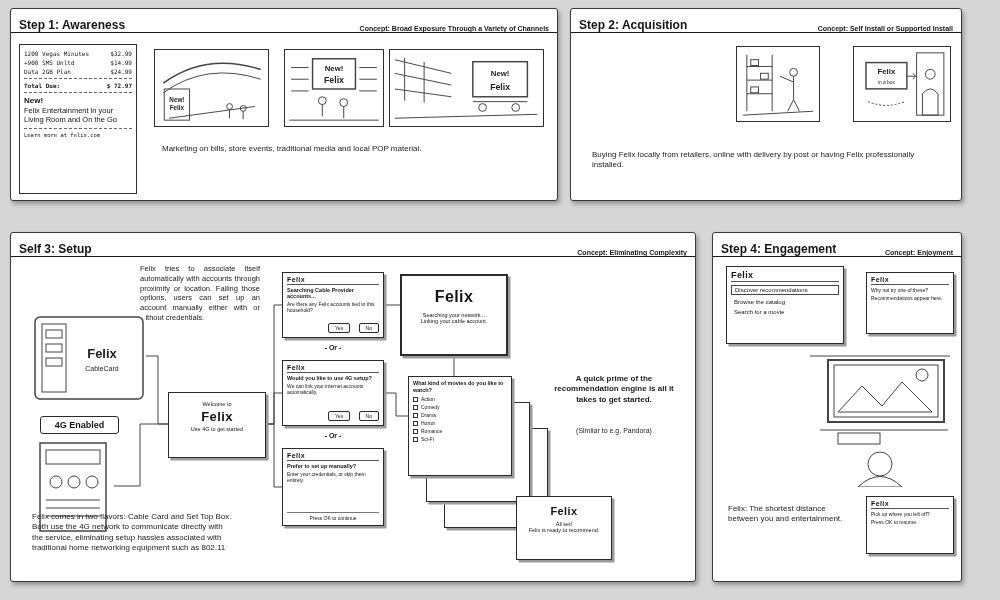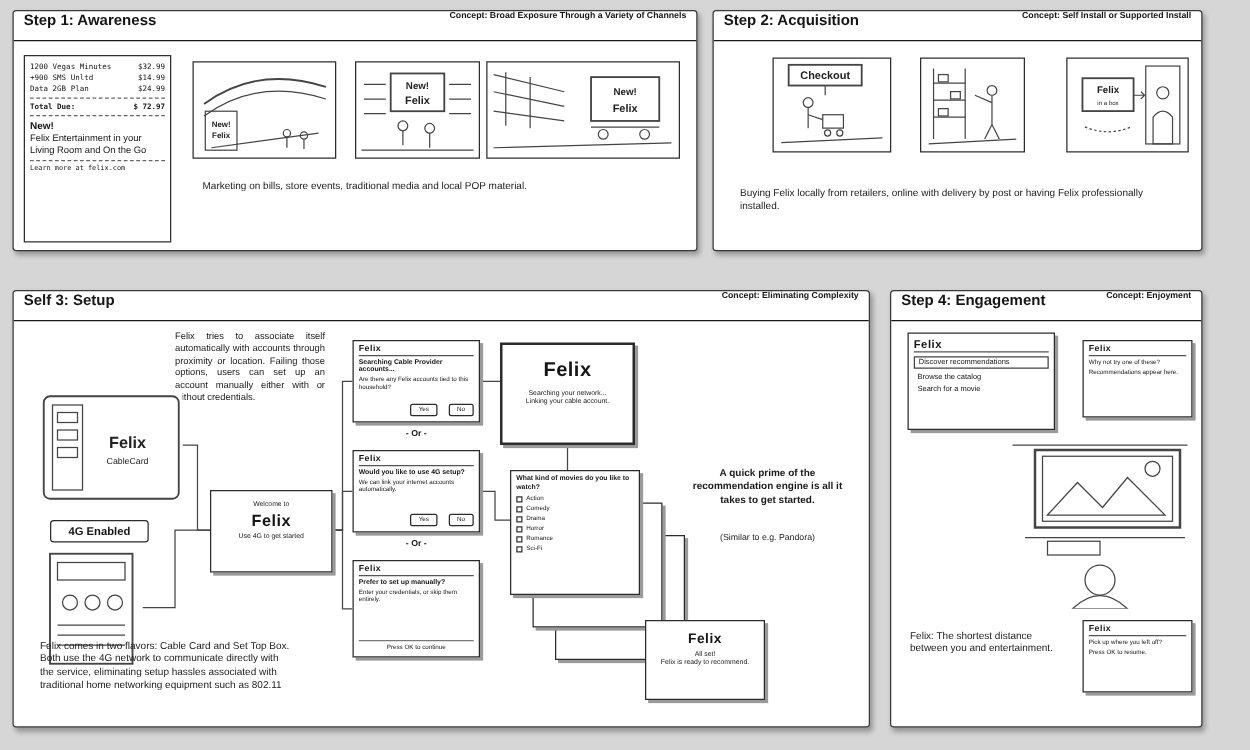--- a/index.html
+++ b/index.html
@@ -1,19 +1,19 @@
 <!DOCTYPE html>
 <html><head>
 <meta charset="utf-8">
 <style>
   *{box-sizing:border-box;margin:0;padding:0}
   html,body{width:1000px;height:600px}
   body{background:#d6d6d6;font-family:"Liberation Sans",sans-serif;color:#151515;position:relative;overflow:hidden}
   .panel{position:absolute;background:#fff;border:1px solid #3a3a3a;border-radius:3px;box-shadow:2px 3px 4px rgba(0,0,0,.3)}
-  .phead{height:24px;display:flex;justify-content:space-between;align-items:flex-start;padding:0 8px;border-bottom:1.5px solid #1a1a1a}
+  .phead{height:24px;display:flex;justify-content:space-between;align-items:flex-end;padding:0 8px;border-bottom:1.5px solid #1a1a1a}
   .ptitle{font-size:12px;font-weight:bold;white-space:nowrap}
   .pconcept{font-size:7px;font-weight:bold;white-space:nowrap}
   .pbody{position:absolute;left:1px;right:1px;top:23px;bottom:1px}
   .sketch{position:absolute;border:1.3px solid #2e2e2e;background:#fff}
   .sketch svg{display:block;width:100%;height:100%}
   svg line,svg path,svg rect,svg circle,svg polyline{stroke:#444;fill:none}
   svg text{fill:#222;stroke:none;font-family:"Liberation Sans",sans-serif}
   .card{position:absolute;background:#fff;border:1px solid #2b2b2b;box-shadow:2.5px 2.5px 0 0 #9a9a9a}
   .felix{font-weight:bold;letter-spacing:.4px}
   .dlg{padding:3px 4px}
@@ -124,34 +124,20 @@
   </div>
 </div>
 
 <div class="panel" style="left:570px;top:8px;width:392px;height:193px">
   <div class="phead">
     <span class="ptitle">Step 2: Acquisition</span>
     <span class="pconcept">Concept: Self Install or Supported Install</span>
   </div>
   <div class="pbody">
 
-    <div class="sketch" style="left:46px;top:14px;width:95px;height:76px">
-      <svg viewBox="0 0 95 76">
-        <rect x="12" y="5" width="60" height="17" fill="#fff" stroke="#333" stroke-width="1.5"></rect>
-        <text x="42" y="17" font-size="9" font-weight="bold" text-anchor="middle">Checkout</text>
-        <line x1="42" y1="22" x2="42" y2="30"></line>
-        <circle cx="28" cy="36" r="4"></circle>
-          <line x1="28" y1="40" x2="28" y2="57"></line>
-        <line x1="28" y1="46" x2="40" y2="50"></line>
-        <rect x="40" y="46" width="17" height="11"></rect>
-        <circle cx="44" cy="61" r="2.5"></circle>
-          <circle cx="54" cy="61" r="2.5"></circle>
-        <line x1="6" y1="69" x2="89" y2="65"></line>
-      </svg>
-    </div>
 
     <div class="sketch" style="left:164px;top:14px;width:84px;height:76px">
       <svg viewBox="0 0 84 76">
         <line x1="10" y1="8" x2="10" y2="66"></line>
           <line x1="36" y1="8" x2="36" y2="66"></line>
         <line x1="10" y1="20" x2="36" y2="20"></line>
           <line x1="10" y1="34" x2="36" y2="34"></line>
           <line x1="10" y1="48" x2="36" y2="48"></line>
         <rect x="14" y="13" width="8" height="6"></rect>
           <rect x="24" y="27" width="8" height="6"></rect>

